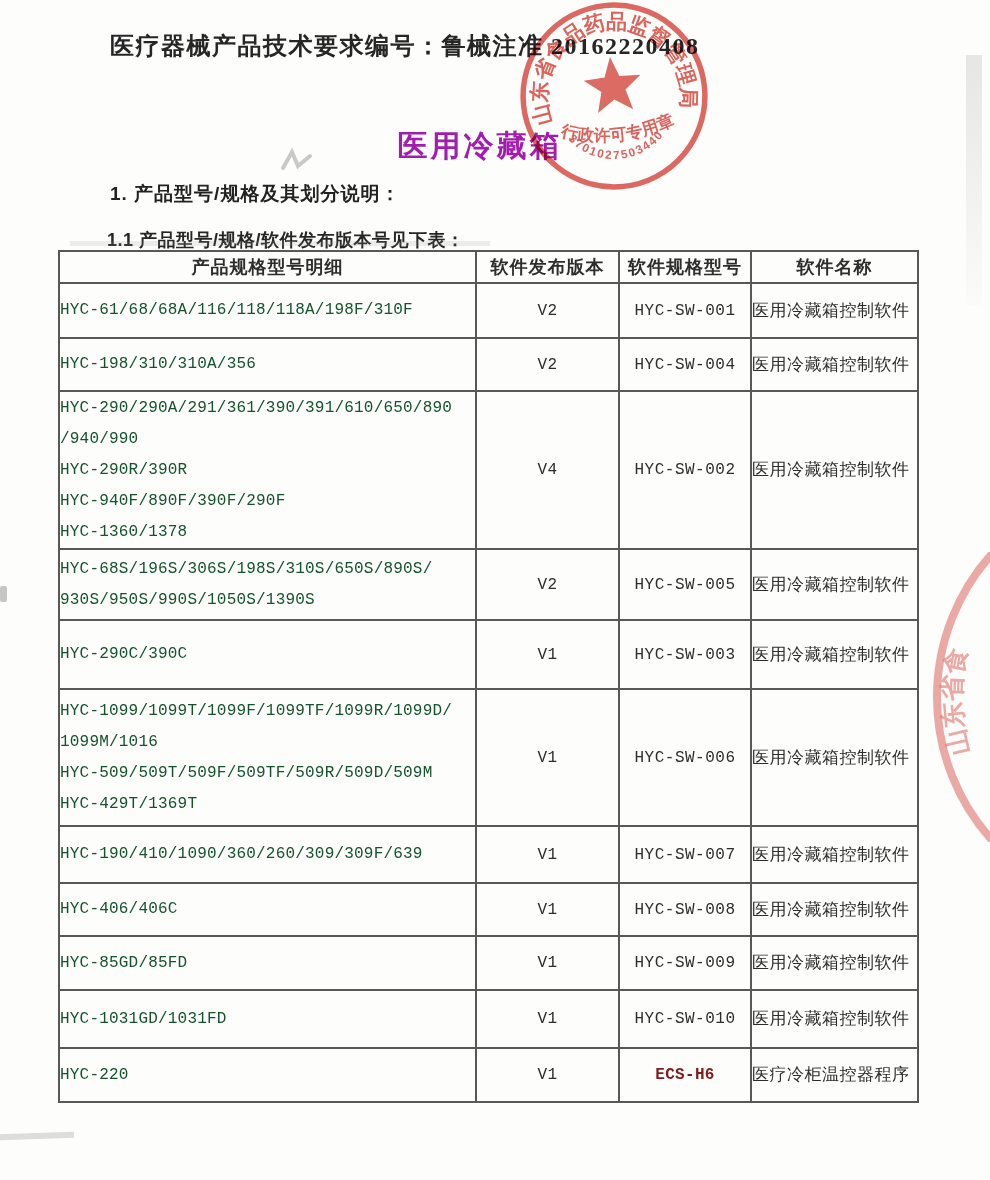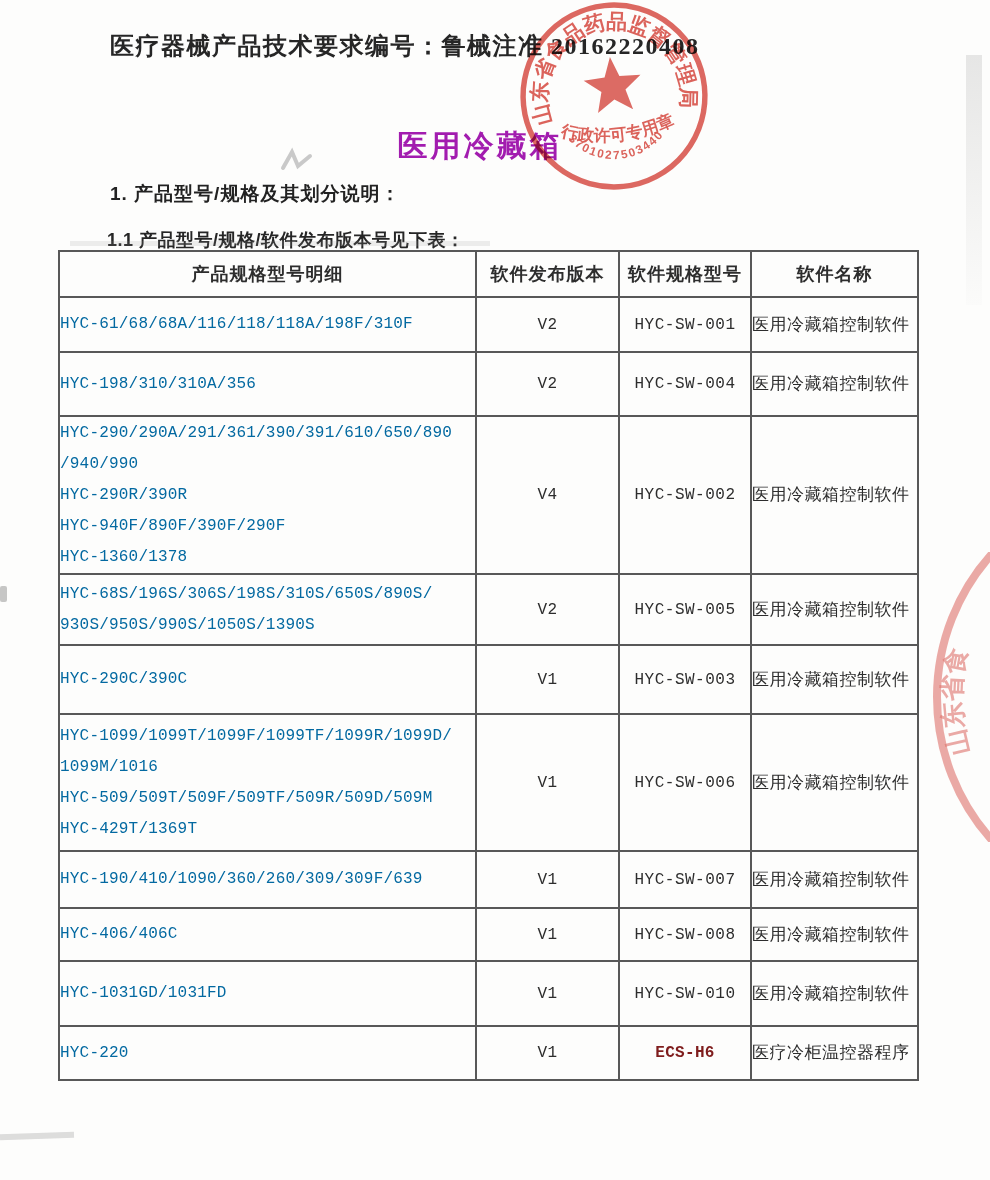--- a/index.html
+++ b/index.html
@@ -52,21 +52,21 @@
   }
   th.h{
     font-size:18px;font-weight:700;letter-spacing:1px;
     font-family:"Liberation Serif","DejaVu Serif",serif;
     text-align:center;
   }
   td.c-model{padding-left:6px;text-align:left;}
   .mline{
     font-family:"Liberation Mono","DejaVu Sans Mono",monospace;
     font-size:16px;line-height:31px;letter-spacing:0.2px;
-    white-space:nowrap;color:#0369a1;
+    white-space:nowrap;color:#14532d;
   }
   td.c-ver,td.c-sw{
     text-align:center;
     font-family:"Liberation Mono","DejaVu Sans Mono",monospace;
     font-size:16px;letter-spacing:0.5px;color:#333;
   }
   td.c-sw.ecs{
     font-family:Liberation Mono, monospace;
     font-weight:700;font-size:16px;color:#7f1d1d;letter-spacing:0.3px;margin-left:20px;
   }
@@ -121,37 +121,37 @@
   <div class="sec11">1.1 产品型号/规格/软件发布版本号见下表：</div>
 
   <table class="spec">
     <colgroup>
       <col style="width:417px">
         <col style="width:143px">
         <col style="width:132px">
         <col style="width:167px">
     </colgroup>
     <tbody>
-      <tr style="height:46px">
+      <tr style="height:32px">
         <th class="h">产品规格型号明细</th>
         <th class="h">软件发布版本</th>
         <th class="h">软件规格型号</th>
         <th class="h">软件名称</th>
       </tr>
 
       <tr style="height:55px">
         <td class="c-model">
           <div class="mline">HYC-61/68/68A/116/118/118A/198F/310F</div>
         </td>
         <td class="c-ver">V2</td>
         <td class="c-sw">HYC-SW-001</td>
         <td class="c-name">医用冷藏箱控制软件</td>
       </tr>
 
-      <tr style="height:64px">
+      <tr style="height:53px">
         <td class="c-model">
           <div class="mline">HYC-198/310/310A/356</div>
         </td>
         <td class="c-ver">V2</td>
         <td class="c-sw">HYC-SW-004</td>
         <td class="c-name">医用冷藏箱控制软件</td>
       </tr>
 
       <tr style="height:158px">
         <td class="c-model">
@@ -208,22 +208,30 @@
 
       <tr style="height:53px">
         <td class="c-model">
           <div class="mline">HYC-406/406C</div>
         </td>
         <td class="c-ver">V1</td>
         <td class="c-sw">HYC-SW-008</td>
         <td class="c-name">医用冷藏箱控制软件</td>
       </tr>
 
-
-      <tr style="height:65px">
+      <tr style="height:54px">
+        <td class="c-model">
+          <div class="mline">HYC-85GD/85FD</div>
+        </td>
+        <td class="c-ver">V1</td>
+        <td class="c-sw">HYC-SW-009</td>
+        <td class="c-name">医用冷藏箱控制软件</td>
+      </tr>
+
+      <tr style="height:58px">
         <td class="c-model">
           <div class="mline">HYC-1031GD/1031FD</div>
         </td>
         <td class="c-ver">V1</td>
         <td class="c-sw">HYC-SW-010</td>
         <td class="c-name">医用冷藏箱控制软件</td>
       </tr>
 
       <tr style="height:54px">
         <td class="c-model">

